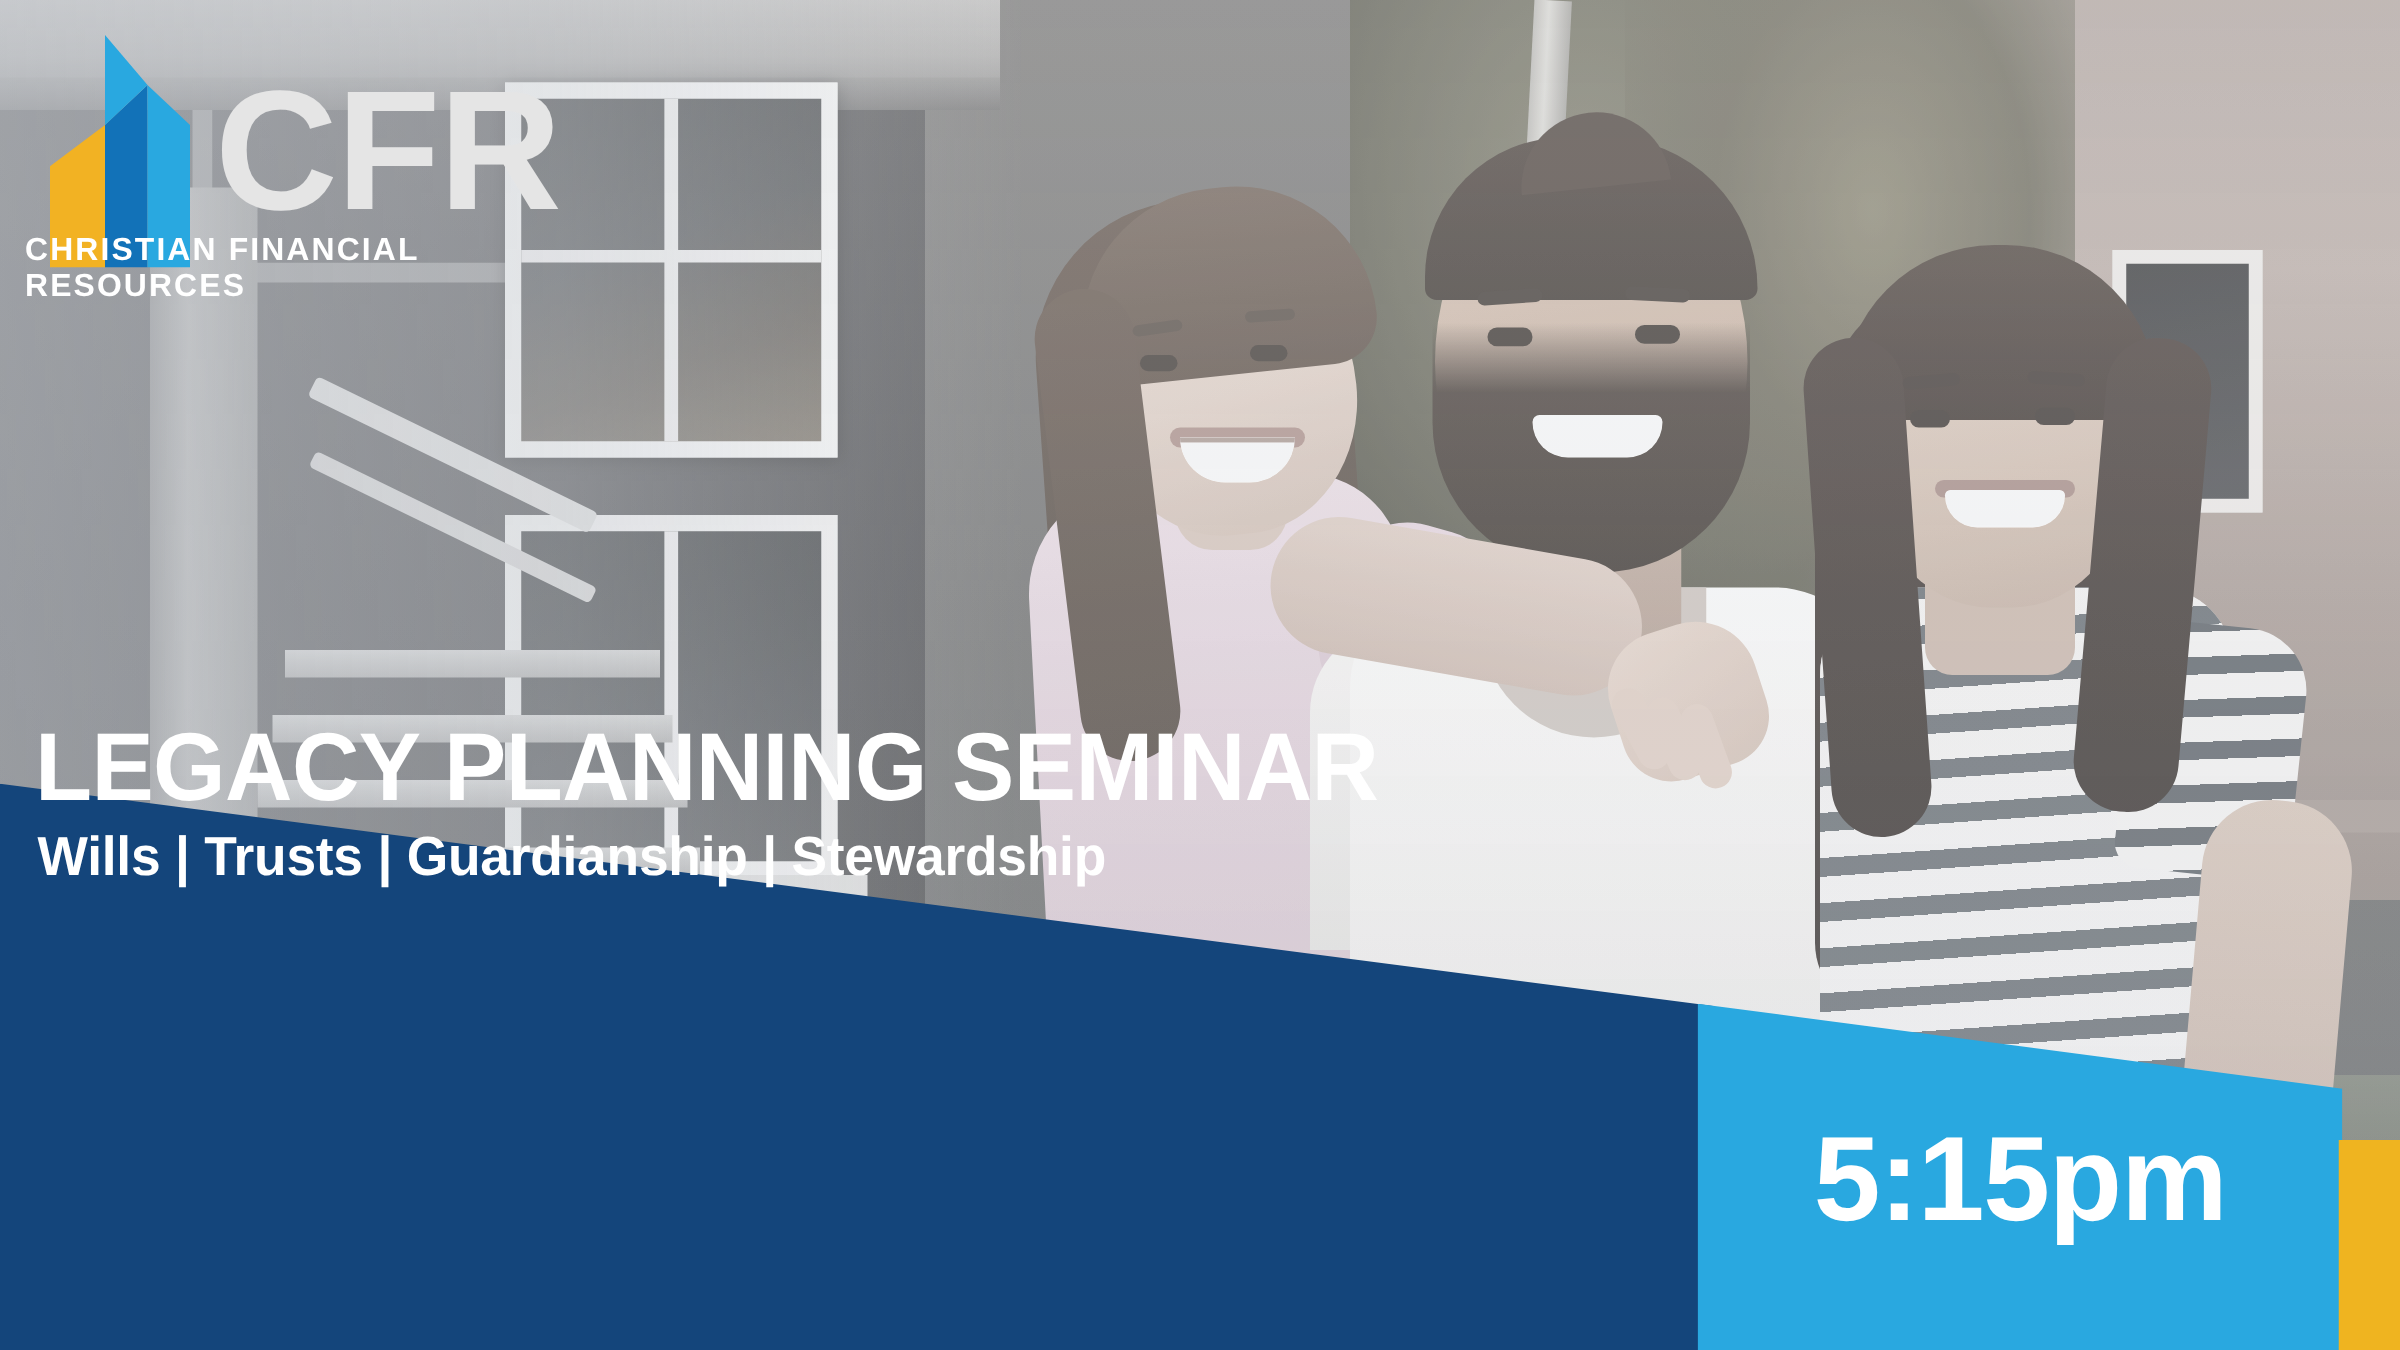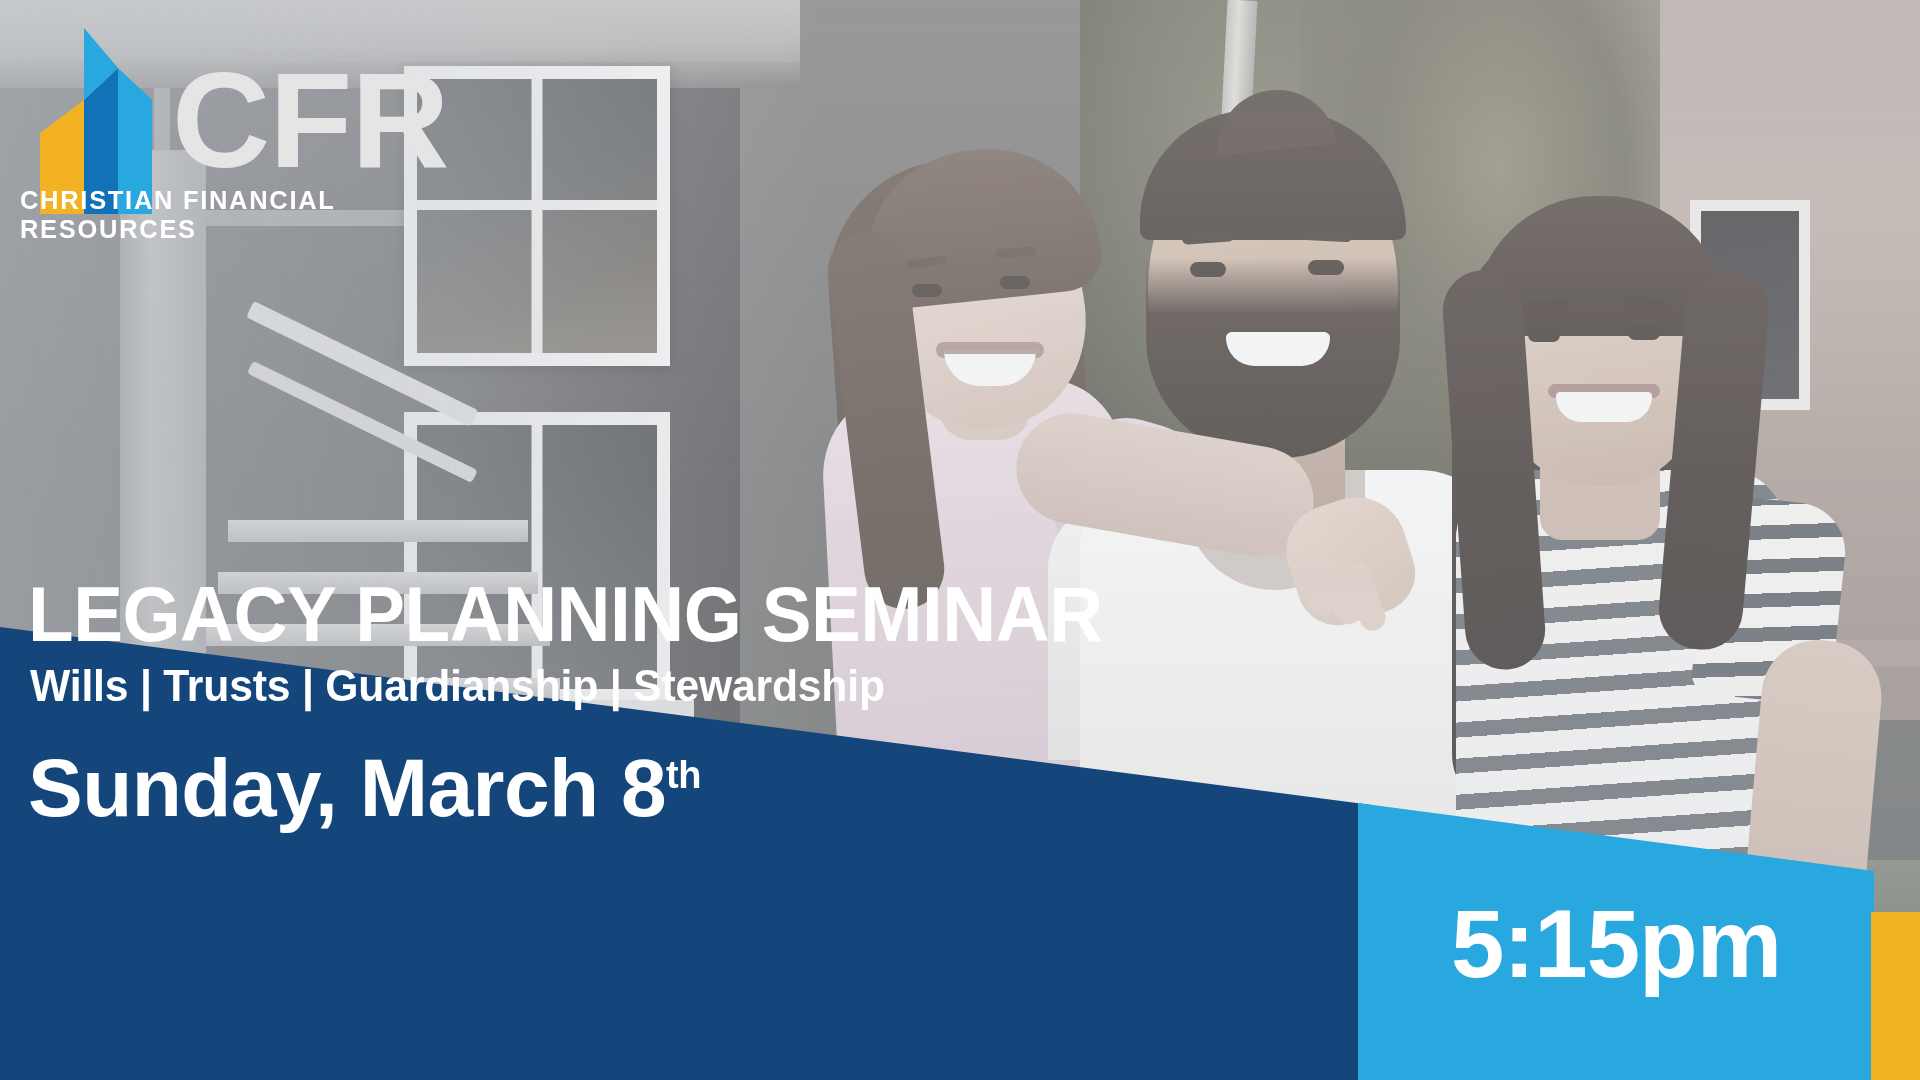--- a/index.html
+++ b/index.html
@@ -355,23 +355,20 @@
       </svg>
     </div>
     <div class="logo-cfr">CFR</div>
     <div class="logo-tag">CHRISTIAN FINANCIAL RESOURCES</div>
   </div>
 
   <div class="navy"></div>
   <div class="banner-text">
     <div class="headline">LEGACY PLANNING SEMINAR</div>
     <div class="subhead">Wills | Trusts | Guardianship | Stewardship</div>
-    <div class="dateline">
-      <span>Sunday, March 8</span><sup>th</sup>
-    </div>
   </div>
 
   <div class="cyanbox"></div>
   <div class="cyantext">
     <span>5:15pm</span>
   </div>
 
   <div class="yellowstrip"></div>
 
 </div>

